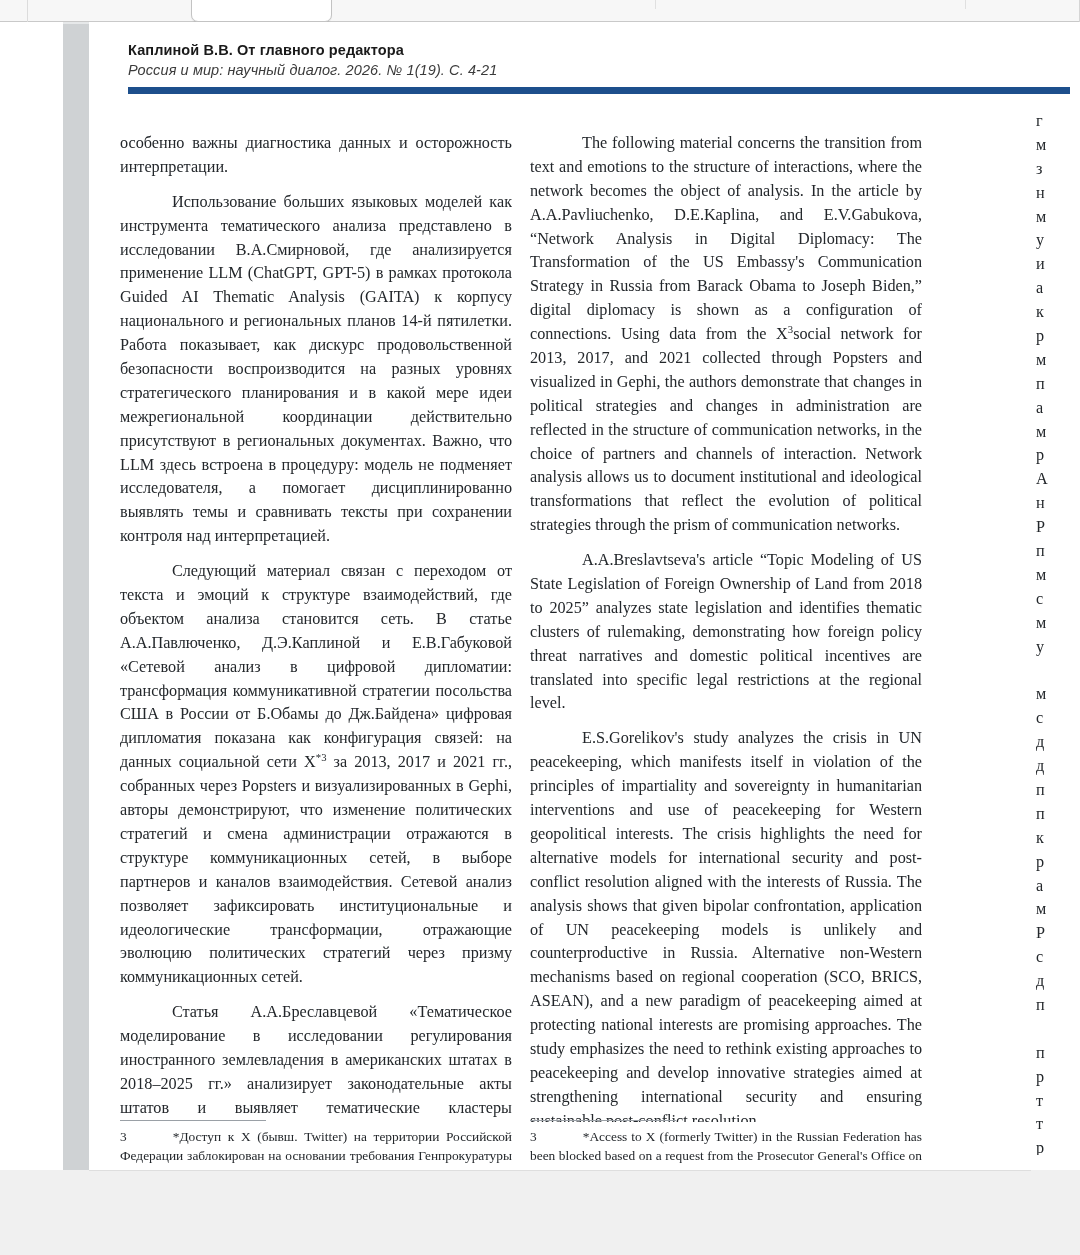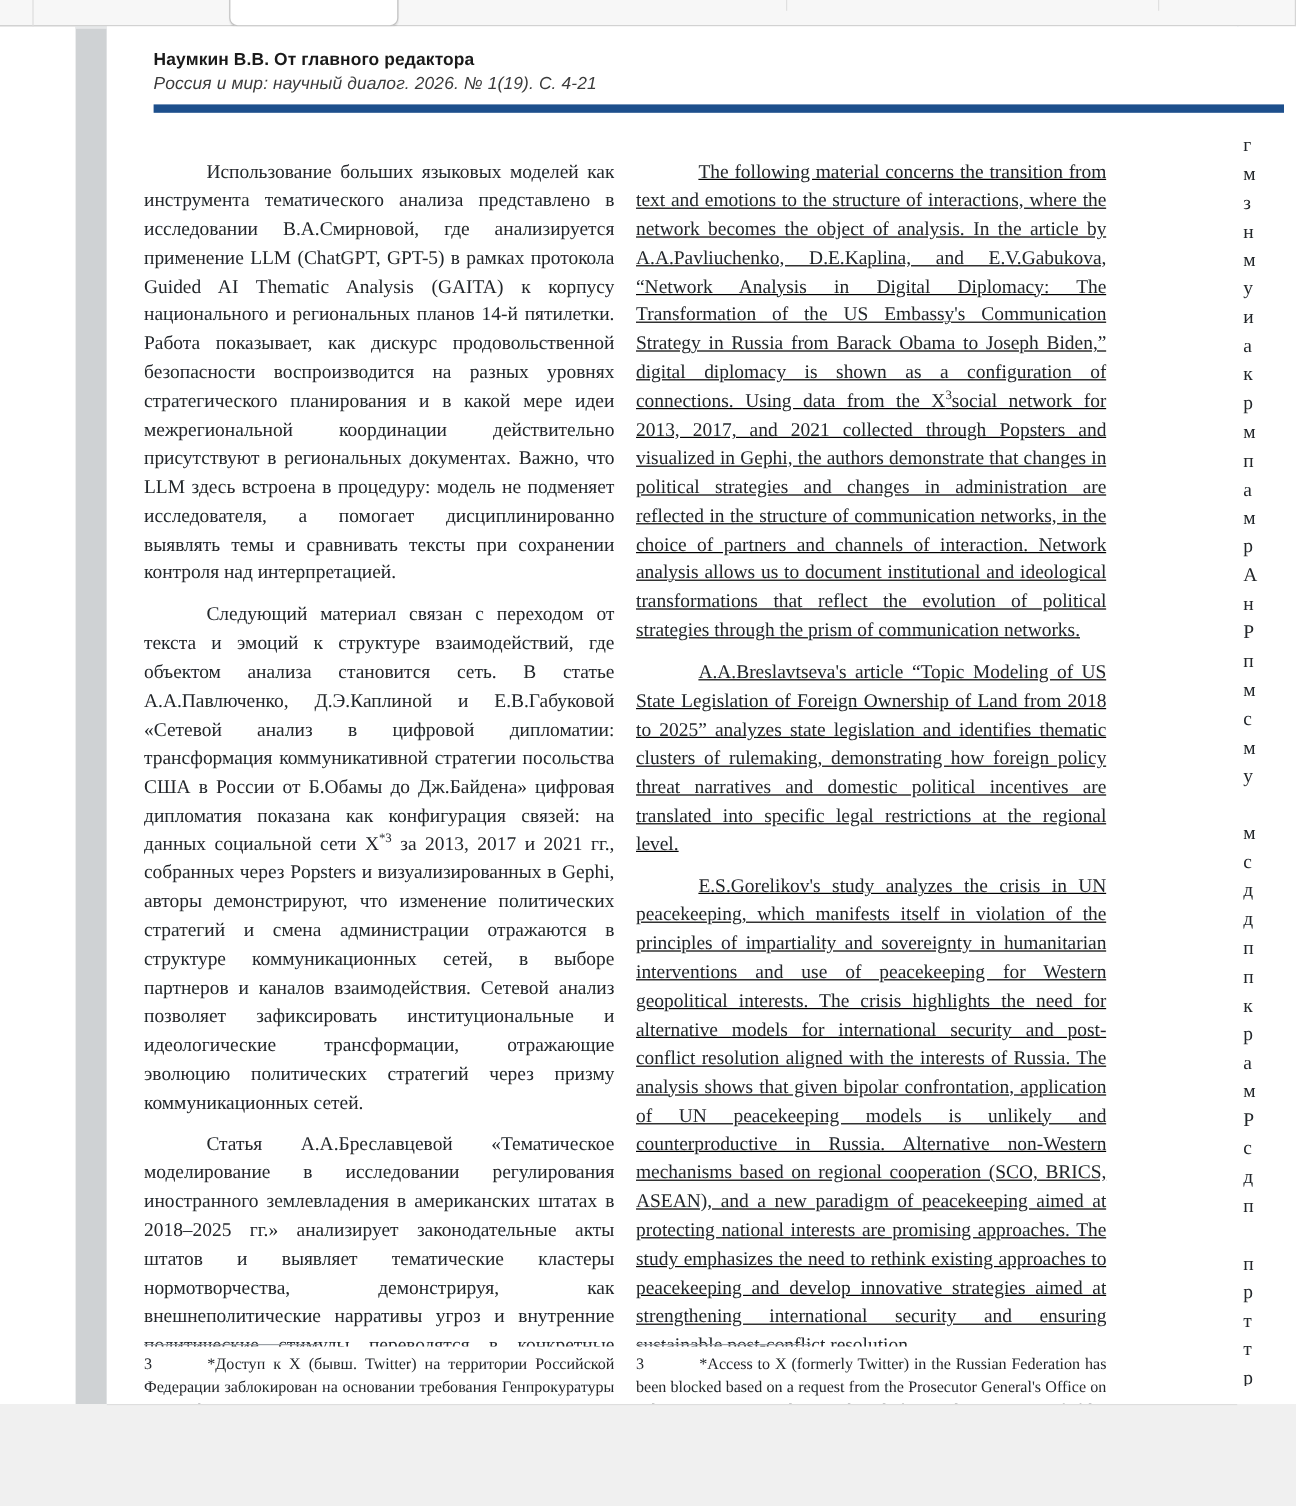--- a/index.html
+++ b/index.html
@@ -137,21 +137,21 @@
     height: 990px;
   }
   .col {
     position: absolute;
     top: 0;
     width: 392px;
     height: 990px;
     overflow: hidden;
   }
   .col-left  { left: 0px; }
-  .col-right { left: 410px; text-decoration: underline; }
+  .col-right { left: 410px; }
 
   .col p {
     margin: 0;
     text-align: justify;
     text-indent: 52px;
     font-size: 16.2px;
     line-height: 1.475;
     color: #23272b;
     hyphens: none;
     -webkit-hyphens: none;
@@ -226,28 +226,29 @@
   </div>
 
   <div id="page-gutter"></div>
   <div id="gutter-cap"></div>
 
   <div id="page-right-sliver-border"></div>
 
   <div id="page">
 
     <div class="running-head">
-      <div class="rh-line1">Наумкин В.В. От главного редактора</div>
+      <div class="rh-line1">Каплиной В.В. От главного редактора</div>
       <div class="rh-line2">Россия и мир: научный диалог. 2026. № 1(19). С. 4-21</div>
     </div>
     <div id="head-rule"></div>
 
     <div id="columns">
 
       <div class="col col-left">
+        <p class="no-indent">особенно важны диагностика данных и осторожность интерпретации.</p>
         <p>Использование больших языковых моделей как инструмента тематического анализа представлено в исследовании В.А.Смирновой, где анализируется применение LLM (ChatGPT, GPT-5) в рамках протокола Guided AI Thematic Analysis (GAITA) к корпусу национального и региональных планов 14-й пятилетки. Работа показывает, как дискурс продовольственной безопасности воспроизводится на разных уровнях стратегического планирования и в какой мере идеи межрегиональной координации действительно присутствуют в региональных документах. Важно, что LLM здесь встроена в процедуру: модель не подменяет исследователя, а помогает дисциплинированно выявлять темы и сравнивать тексты при сохранении контроля над интерпретацией.</p>
         <p><span>Следующий материал связан с переходом от текста и эмоций к структуре взаимодействий, где объектом анализа становится сеть. В статье А.А.Павлюченко, Д.Э.Каплиной и Е.В.Габуковой «Сетевой анализ в цифровой дипломатии: трансформация коммуникативной стратегии посольства США в России от Б.Обамы до Дж.Байдена» цифровая дипломатия показана как конфигурация связей: на данных социальной сети X</span><sup class="fn">*3</sup> <span>за 2013, 2017 и 2021 гг., собранных через Popsters и визуализированных в Gephi, авторы демонстрируют, что изменение политических стратегий и смена администрации отражаются в структуре коммуникационных сетей, в выборе партнеров и каналов взаимодействия. Сетевой анализ позволяет зафиксировать институциональные и идеологические трансформации, отражающие эволюцию политических стратегий через призму коммуникационных сетей.</span></p>
         <p>Статья А.А.Бреславцевой «Тематическое моделирование в исследовании регулирования иностранного землевладения в американских штатах в 2018–2025 гг.» анализирует законодательные акты штатов и выявляет тематические кластеры нормотворчества, демонстрируя, как внешнеполитические нарративы угроз и внутренние политические стимулы переводятся в конкретные правовые ограничения на региональном уровне.</p>
 
       </div>
 
       <div class="col col-right">
         <p><span>The following material concerns the transition from text and emotions to the structure of interactions, where the network becomes the object of analysis. In the article by A.A.Pavliuchenko, D.E.Kaplina, and E.V.Gabukova, “Network Analysis in Digital Diplomacy: The Transformation of the US Embassy's Communication Strategy in Russia from Barack Obama to Joseph Biden,” digital diplomacy is shown as a configuration of connections. Using data from the X</span><sup class="fn">3</sup><span>social network for 2013, 2017, and 2021 collected through Popsters and visualized in Gephi, the authors demonstrate that changes in political strategies and changes in administration are reflected in the structure of communication networks, in the choice of partners and channels of interaction. Network analysis allows us to document institutional and ideological transformations that reflect the evolution of political strategies through the prism of communication networks.</span></p>
         <p>A.A.Breslavtseva's article “Topic Modeling of US State Legislation of Foreign Ownership of Land from 2018 to 2025” analyzes state legislation and identifies thematic clusters of rulemaking, demonstrating how foreign policy threat narratives and domestic political incentives are translated into specific legal restrictions at the regional level.</p>
         <p>E.S.Gorelikov's study analyzes the crisis in UN peacekeeping, which manifests itself in violation of the principles of impartiality and sovereignty in humanitarian interventions and use of peacekeeping for Western geopolitical interests. The crisis highlights the need for alternative models for international security and post-conflict resolution aligned with the interests of Russia. The analysis shows that given bipolar confrontation, application of UN peacekeeping models is unlikely and counterproductive in Russia. Alternative non-Western mechanisms based on regional cooperation (SCO, BRICS, ASEAN), and a new paradigm of peacekeeping aimed at protecting national interests are promising approaches. The study emphasizes the need to rethink existing approaches to peacekeeping and develop innovative strategies aimed at strengthening international security and ensuring sustainable post-conflict resolution.</p>

